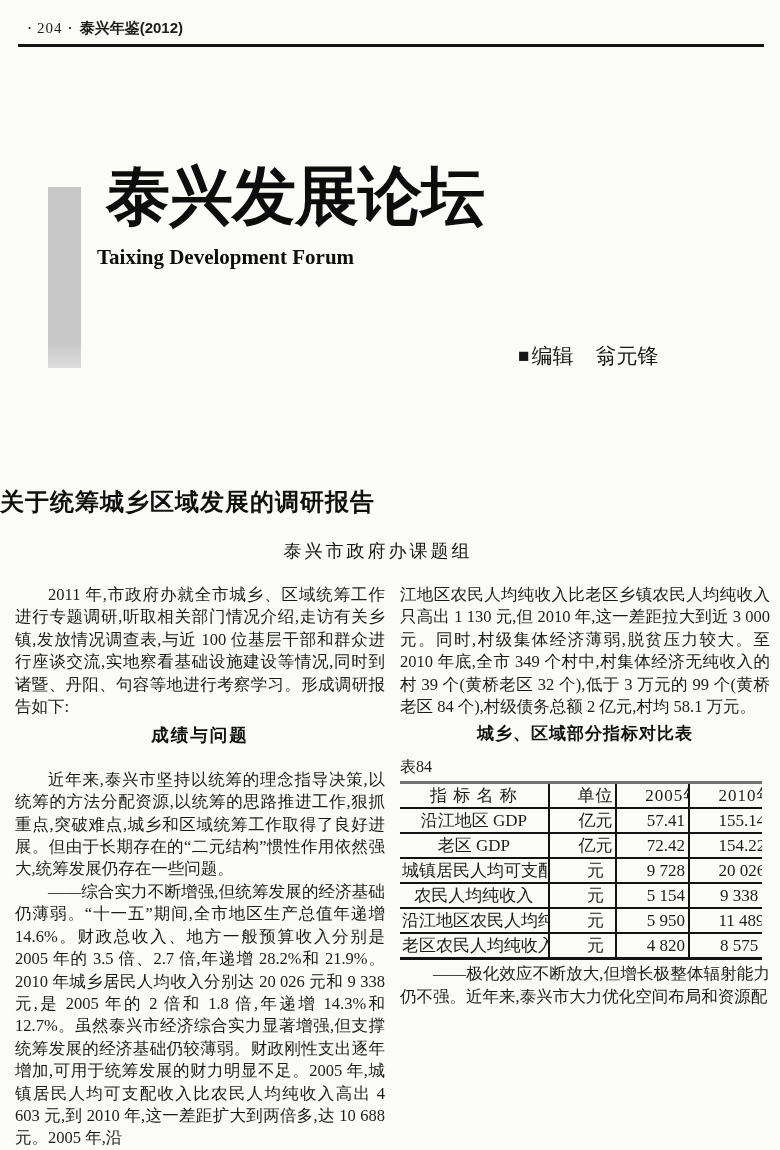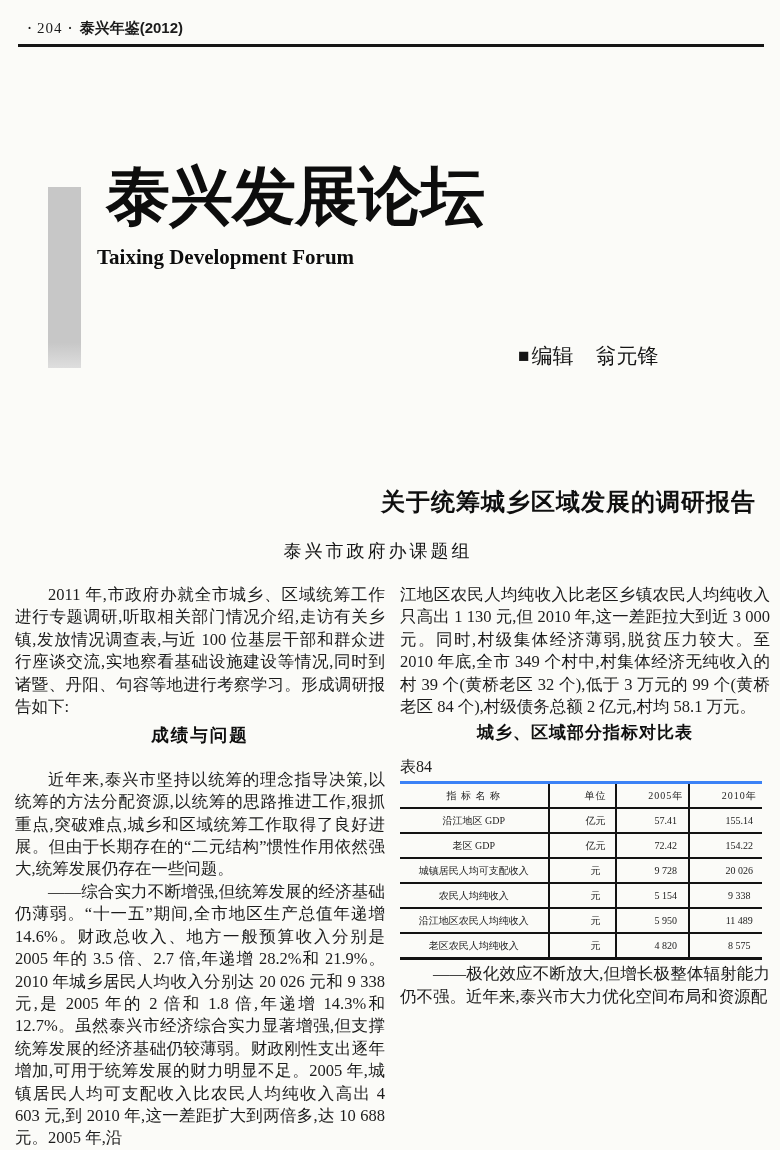--- a/index.html
+++ b/index.html
@@ -19,38 +19,38 @@
   .forum-title{position:absolute;left:94px;top:150px;margin:12px;font-size:64px;line-height:1.1;
                font-weight:bold;letter-spacing:-1px;color:#0d0d0d;
                font-family:"Liberation Serif","DejaVu Serif",serif;}
   .forum-en{position:absolute;left:97px;top:245px;font-size:21px;font-weight:bold;color:#0d0d0d;
             font-family:"Liberation Serif","DejaVu Serif",serif;}
   .editor{position:absolute;left:518px;top:342px;font-size:21px;display:flex;align-items:center;color:#141414;}
   .editor .sq{font-size:19px;margin-right:2px;}
   .editor .ename{margin-left:22px;}
 
   
-  .art-title{position:absolute;top:486px;left:0;width:756px;margin:0;text-align:right;
+  .art-title{position:absolute;top:486px;left:0;width:756px;margin:0;text-align:left;
              font-family:"Liberation Sans","DejaVu Sans",sans-serif;font-size:24px;letter-spacing:1px;color:#0f0f0f;}
   .byline{position:absolute;top:539px;left:0;width:756px;text-align:center;font-size:18px;letter-spacing:3px;color:#161616;}
 
   
   .columns{position:absolute;top:584px;left:15px;width:756px;display:flex;gap:15px;}
   .col{width:370px;font-size:16.5px;line-height:22.4px;text-align:justify;}
   .col p{margin:0;}
   p.indent{text-indent:2em;}
   .sec{font-family:"Liberation Sans","DejaVu Sans",sans-serif;font-size:17.5px;font-weight:bold;
        text-align:center;letter-spacing:2px;margin:6px 0 22px;color:#0f0f0f;}
 
   
-  .tbl-title{font-family:Liberation Mono, monospace;font-size:17px;font-weight:bold;
+  .tbl-title{font-family:Liberation Serif, serif;font-size:17px;font-weight:bold;
              text-align:center;letter-spacing:1px;margin:5px 0 0;color:#0f0f0f;}
   .tbl-label{font-size:16px;margin:10px 0 3px;}
-  table.cmp{width:362px;border-collapse:collapse;border-top:3px solid #3b82f6;border-bottom:3px solid #131313;
-            font-size:10px;table-layout:fixed;}
+  table.cmp{width:362px;border-collapse:collapse;border-top:3px solid #737373;border-bottom:3px solid #131313;
+            font-size:17px;table-layout:fixed;}
   table.cmp th,table.cmp td{height:23px;padding:0 2px;text-align:center;font-weight:normal;
             border-bottom:2px solid #131313;overflow:hidden;white-space:nowrap;}
   table.cmp tbody tr:last-child td{border-bottom:none;}
   table.cmp th+th,table.cmp td+td{border-left:2px solid #131313;padding-left:28px;}
   table.cmp .w0{width:51%;} table.cmp .w1{width:15%;} table.cmp .w2{width:17%;} table.cmp .w3{width:17%;}
   table.cmp th{letter-spacing:1px;}
 
   .note{margin-top:36px !important;text-indent:2em;font-size:15.5px;line-height:23.6px;}
   .rp2{margin-top:3px !important;}
 </style>

